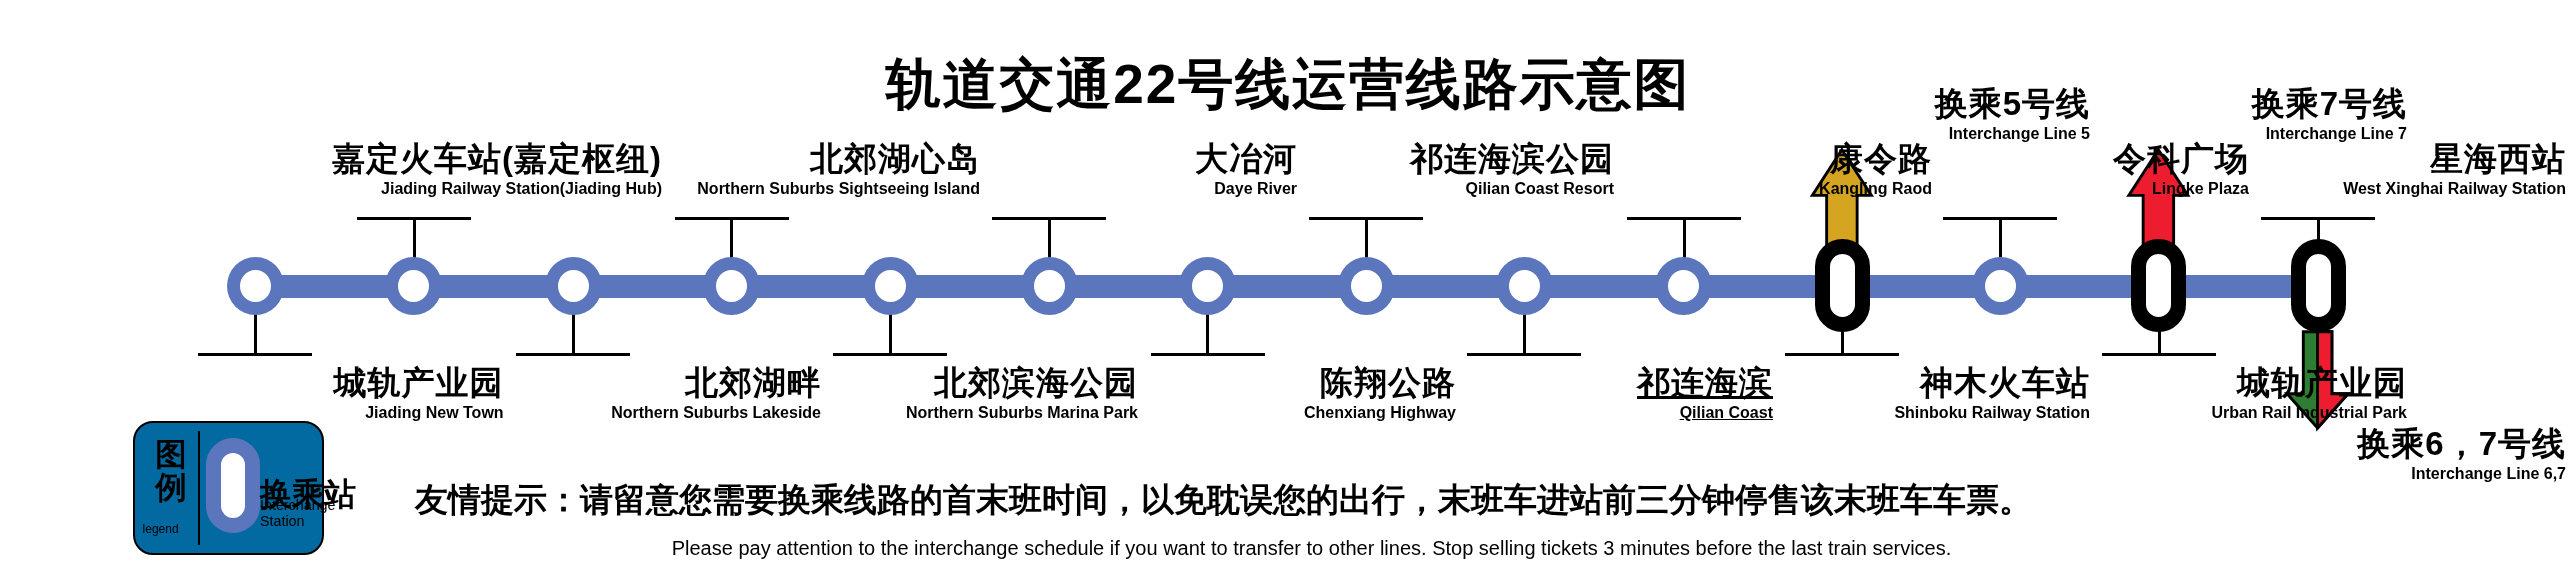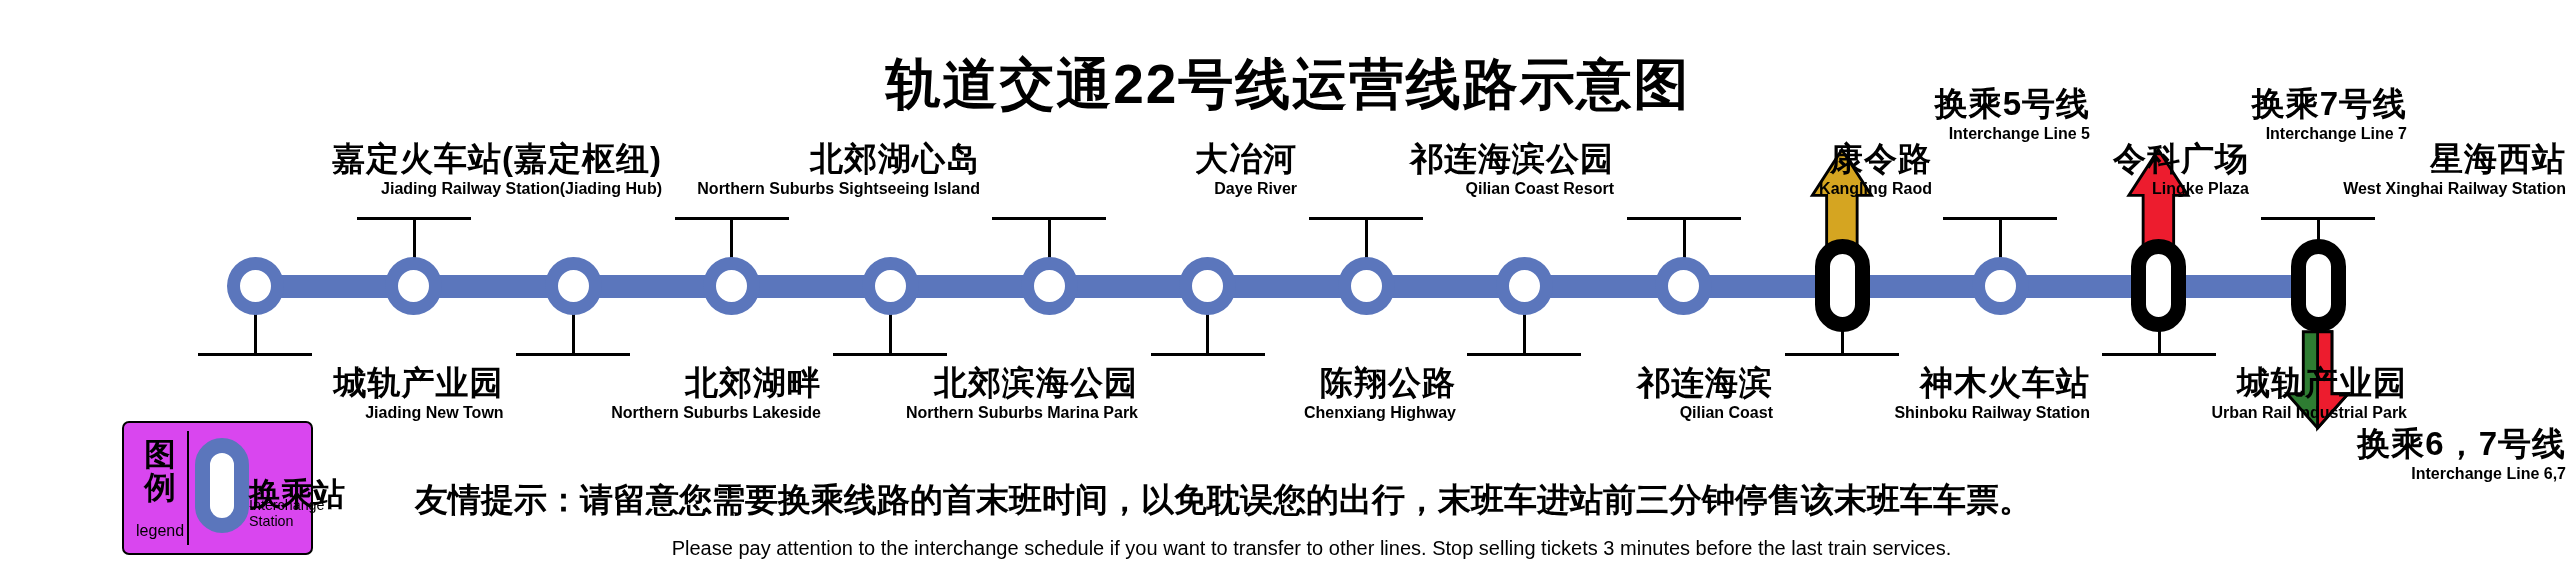--- a/index.html
+++ b/index.html
@@ -20,26 +20,26 @@
   }
   .st-int{
     position:absolute;width:25px;height:63px;border:15.3px solid #000;
     border-radius:28px;background:#fff;z-index:3;
   }
   .lbl{position:absolute;width:496px;text-align:right;z-index:4;}
   .lbl .zh{font-size:33px;font-weight:bold;letter-spacing:1px;white-space:nowrap;line-height:1.1;}
   .lbl .en{font-size:16px;font-weight:bold;white-space:nowrap;line-height:1.1;margin-top:2.9px;}
   svg.arrows{position:absolute;left:0;top:0;z-index:2;}
   .legend-box{
-    position:absolute;left:122px;top:421px;width:187px;height:130px;
-    border:2.9px solid #000;border-radius:7px;background:#d946ef;z-index:5;
+    position:absolute;left:133px;top:421px;width:187px;height:130px;
+    border:2.9px solid #000;border-radius:20px;background:#0369a1;z-index:5;
   }
   .legend-zh{position:absolute;left:19px;top:15.3px;width:34px;text-align:center;
     font-size:31.5px;font-weight:bold;line-height:1.05;}
-  .legend-en{position:absolute;left:7.6px;top:99px;width:57px;text-align:center;font-size:16px;}
+  .legend-en{position:absolute;left:7.6px;top:99px;width:57px;text-align:left;font-size:12px;}
   .legend-divider{position:absolute;left:63px;top:7.6px;width:1.9px;height:114px;background:#000;}
   .legend-symbol{
     position:absolute;left:71px;top:15.3px;width:24px;height:65px;
     border:15.3px solid #5B76BC;border-radius:27px;background:#fff;
   }
   .legend-sym-zh{position:absolute;left:125px;top:50px;font-size:32px;font-weight:bold;white-space:nowrap;}
   .legend-sym-en{position:absolute;left:125px;top:74px;font-size:14.3px;line-height:1.15;white-space:nowrap;}
   .notice-zh{
     position:absolute;left:365px;top:478px;width:1717px;text-align:center;
     font-size:33px;font-weight:bold;white-space:nowrap;
@@ -130,21 +130,21 @@
     <div class="vline" style="left: 1365px; top: 218px; height: 68px;"></div>
     <div class="hbar" style="left: 1309px; top: 217px; width: 114px;"></div>
     <div class="st-reg" style="left: 1338px; top: 257px;"></div>
     <div class="lbl" style="left: 1118px; top: 141px;">
       <div class="zh">祁连海滨公园</div>
       <div class="en">Qilian Coast Resort</div>
     </div>
     <div class="vline" style="left: 1523px; top: 286px; height: 69px;"></div>
     <div class="hbar" style="left: 1467px; top: 353px; width: 114px;"></div>
     <div class="st-reg" style="left: 1496px; top: 257px;"></div>
-    <div class="lbl" style="left: 1277px; top: 365px;">
+    <div class="lbl" style="left: 1277px; top: 365px; text-decoration: underline;">
       <div class="zh">祁连海滨</div>
       <div class="en">Qilian Coast</div>
     </div>
     <div class="vline" style="left: 1683px; top: 218px; height: 68px;"></div>
     <div class="hbar" style="left: 1627px; top: 217px; width: 114px;"></div>
     <div class="st-reg" style="left: 1655px; top: 257px;"></div>
     <div class="lbl" style="left: 1436px; top: 141px;">
       <div class="zh">康令路</div>
       <div class="en">Kangling Raod</div>
     </div>

